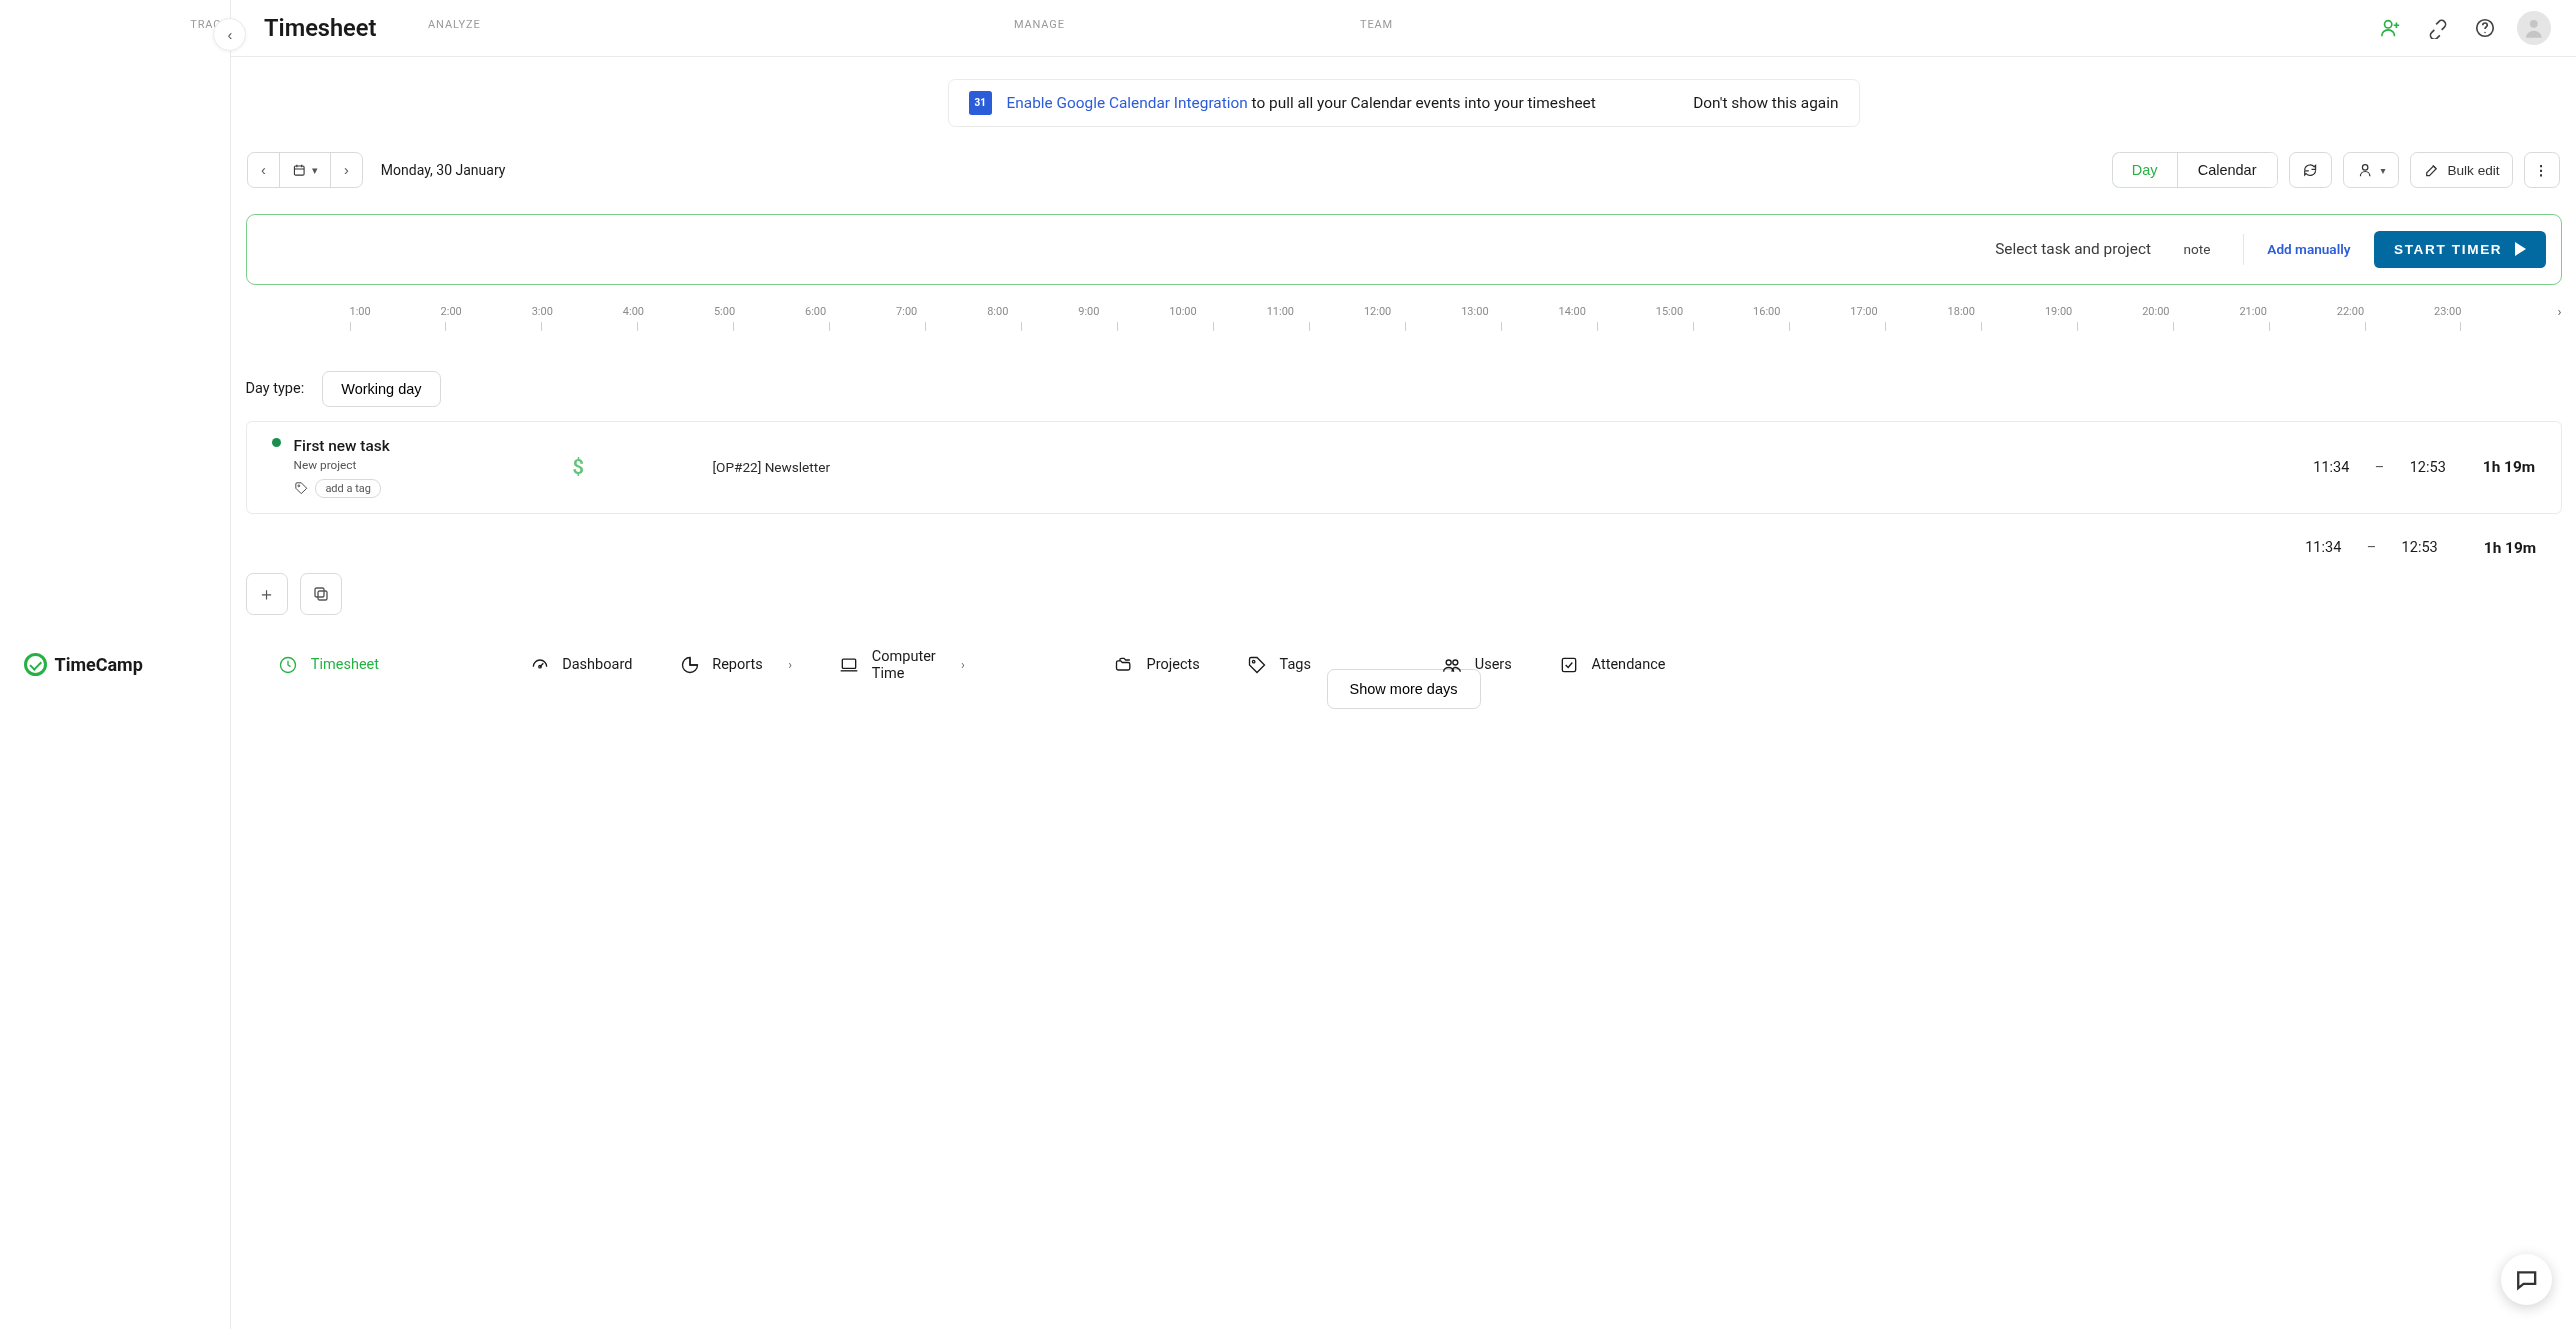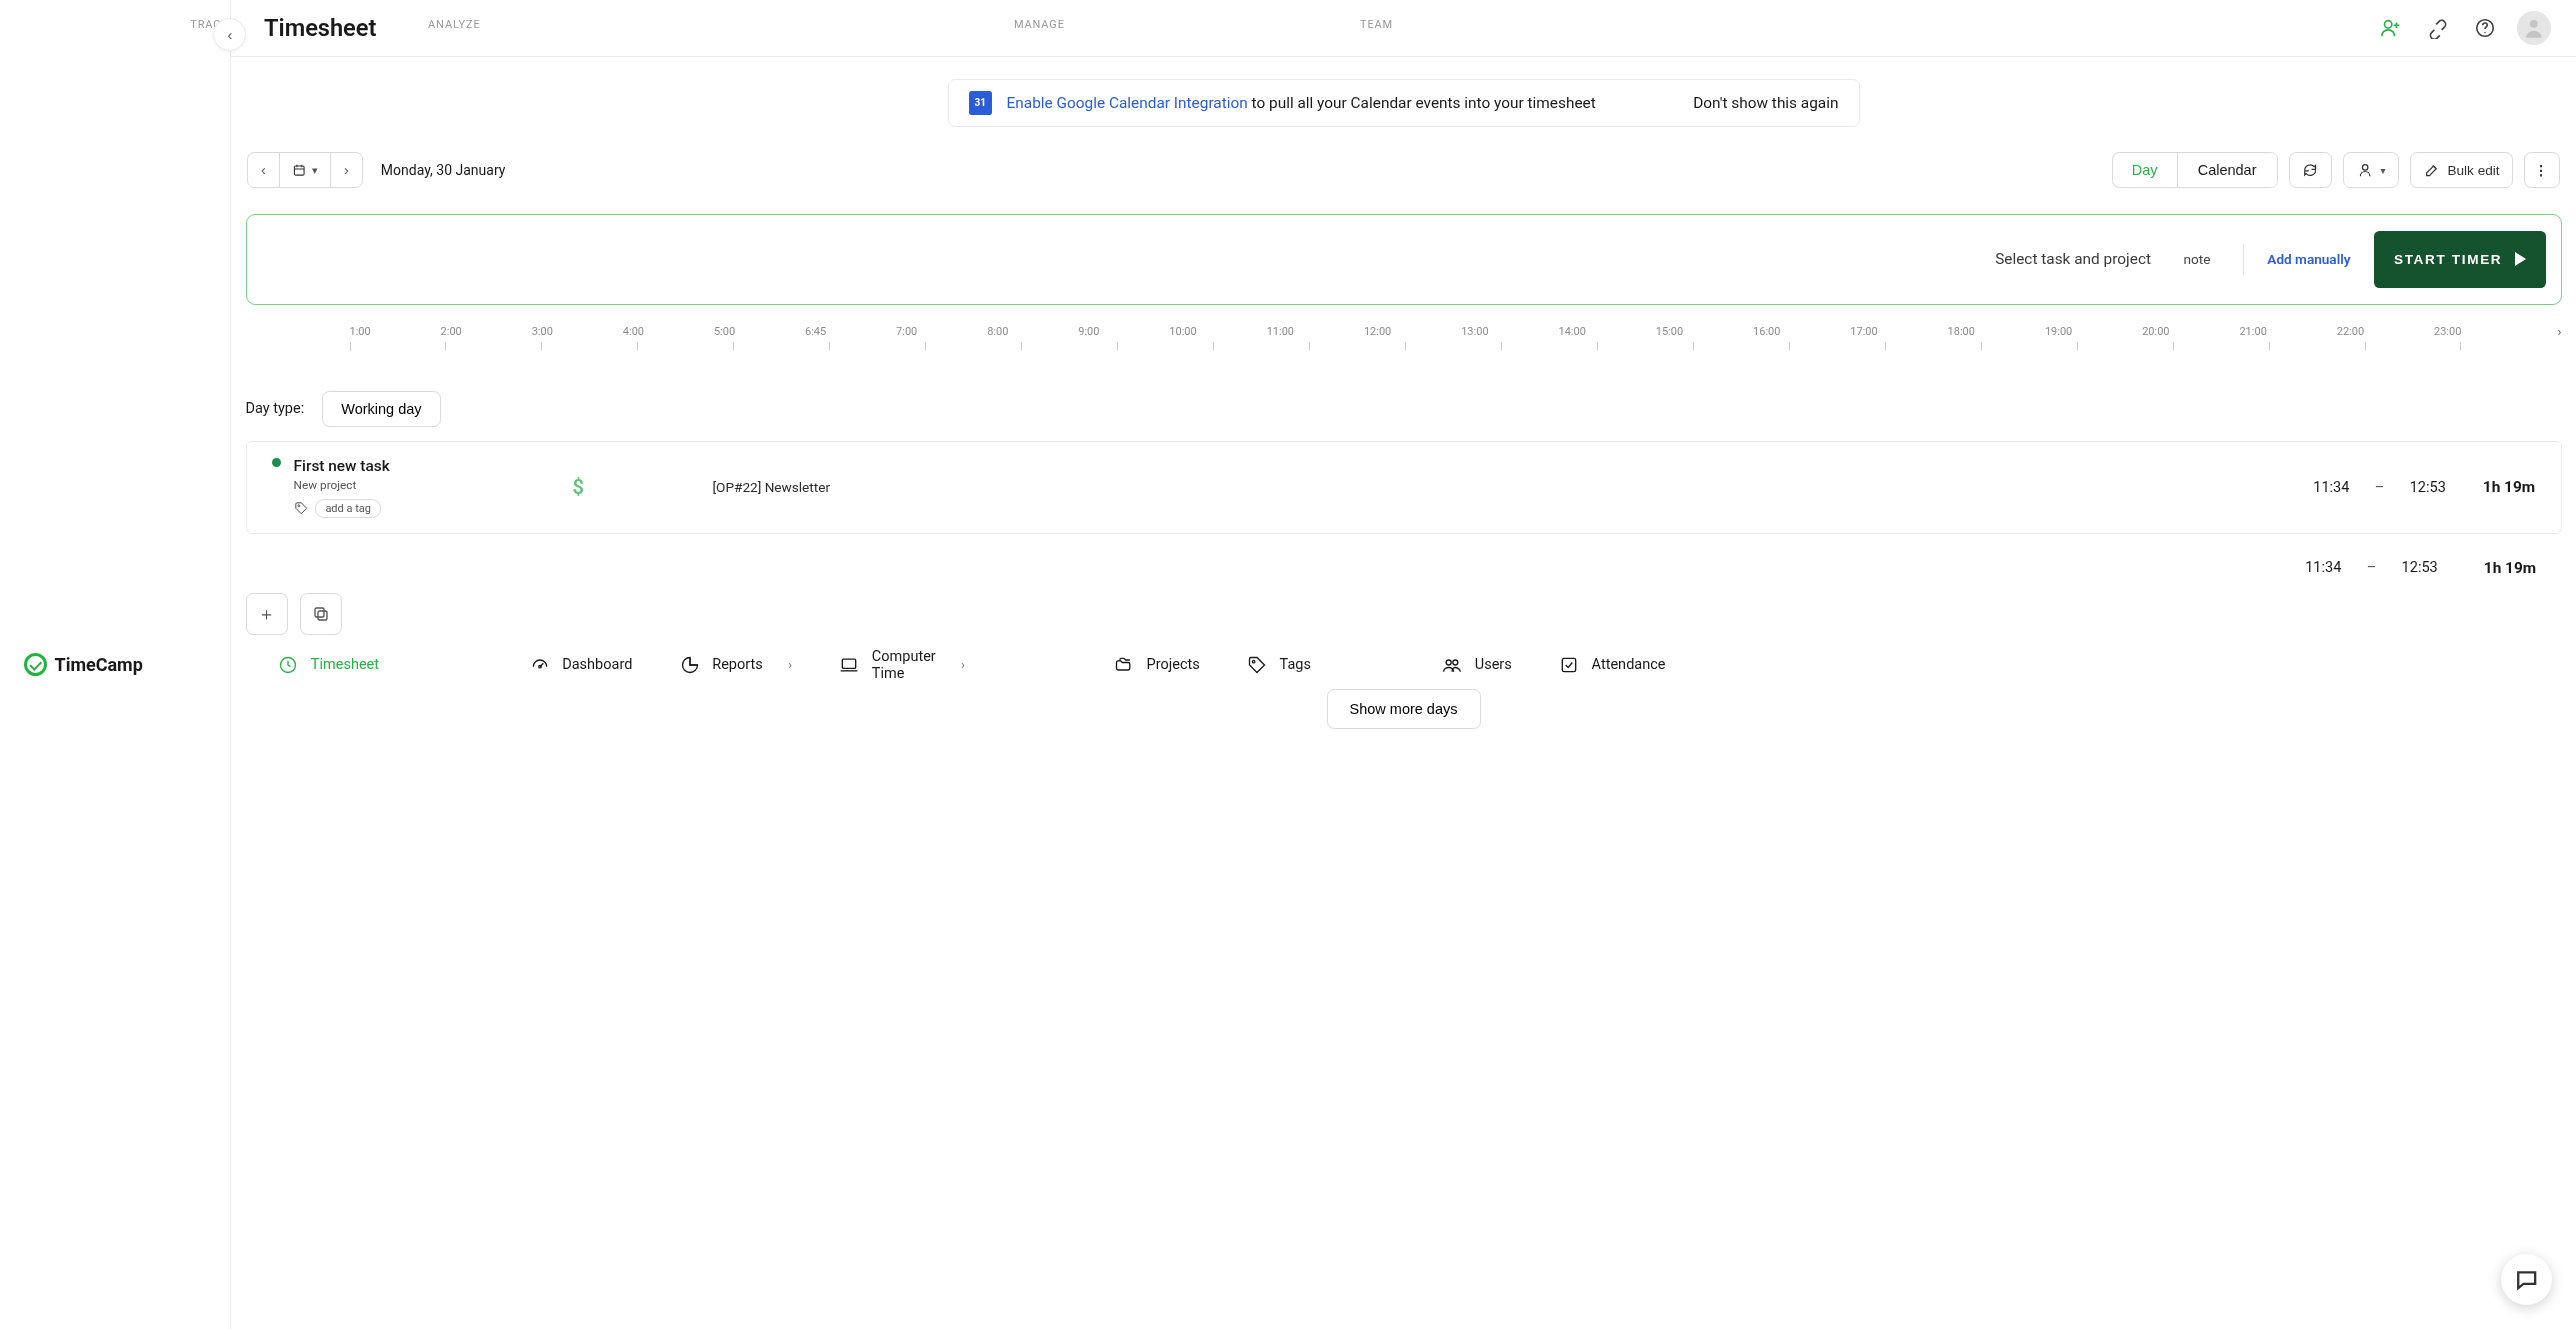--- a/index.html
+++ b/index.html
@@ -180,22 +180,22 @@
     border-radius: 9px;
     padding: 16.3px 14.5px 16.3px 29px;
     display:flex; align-items:center; gap:14.5px;
     margin-bottom: 20px;
   }
   .timer-box .task-ph { color:#3b3b3b; font-size:15.4px; flex:1;text-align:right; }
   .timer-box .vline { width:0.9px; height:31px; background:#e5e5e5; }
   .note-text { color:#444; font-size:13.6px; padding:0 18px; }
   .add-man { color:#2b5cd9; font-weight:600; font-size:13.6px; cursor:pointer; padding:0 9px; }
   .start-btn {
-    background:#14532d; color:#fff; border:none; border-radius:5.4px;
-    padding: 21px 20px; font-size:13.6px; font-weight:700; letter-spacing:.12em;
+    background:#0369a1; color:#fff; border:none; border-radius:5.4px;
+    padding: 11px 20px; font-size:13.6px; font-weight:700; letter-spacing:.12em;
     display:inline-flex; align-items:center; gap:12.7px; cursor:pointer;
   }
   .start-btn .play {
     width:0; height:0; border-left:11px solid #fff; border-top:7.3px solid transparent; border-bottom:7.3px solid transparent;
   }
 
   
   .timeline { position:relative; height:40px; margin: 5.4px 0 25.4px; }
   .timeline .labels { display:flex; font-size:11px; color:#8b8b8b; padding:0 100px 0 104px; justify-content:space-between; }
   .timeline .ticks { display:flex; padding:3.6px 100px 0 104px; justify-content:space-between; }
@@ -476,21 +476,21 @@
         </button>
       </div>
 
       <div class="timeline">
         <div class="labels" id="tl-labels">
             <span>1:00</span>
             <span>2:00</span>
             <span>3:00</span>
             <span>4:00</span>
             <span>5:00</span>
-            <span>6:45</span>
+            <span>6:00</span>
             <span>7:00</span>
             <span>8:00</span>
             <span>9:00</span>
             <span>10:00</span>
             <span>11:00</span>
             <span>12:00</span>
             <span>13:00</span>
             <span>14:00</span>
             <span>15:00</span>
             <span>16:00</span>

